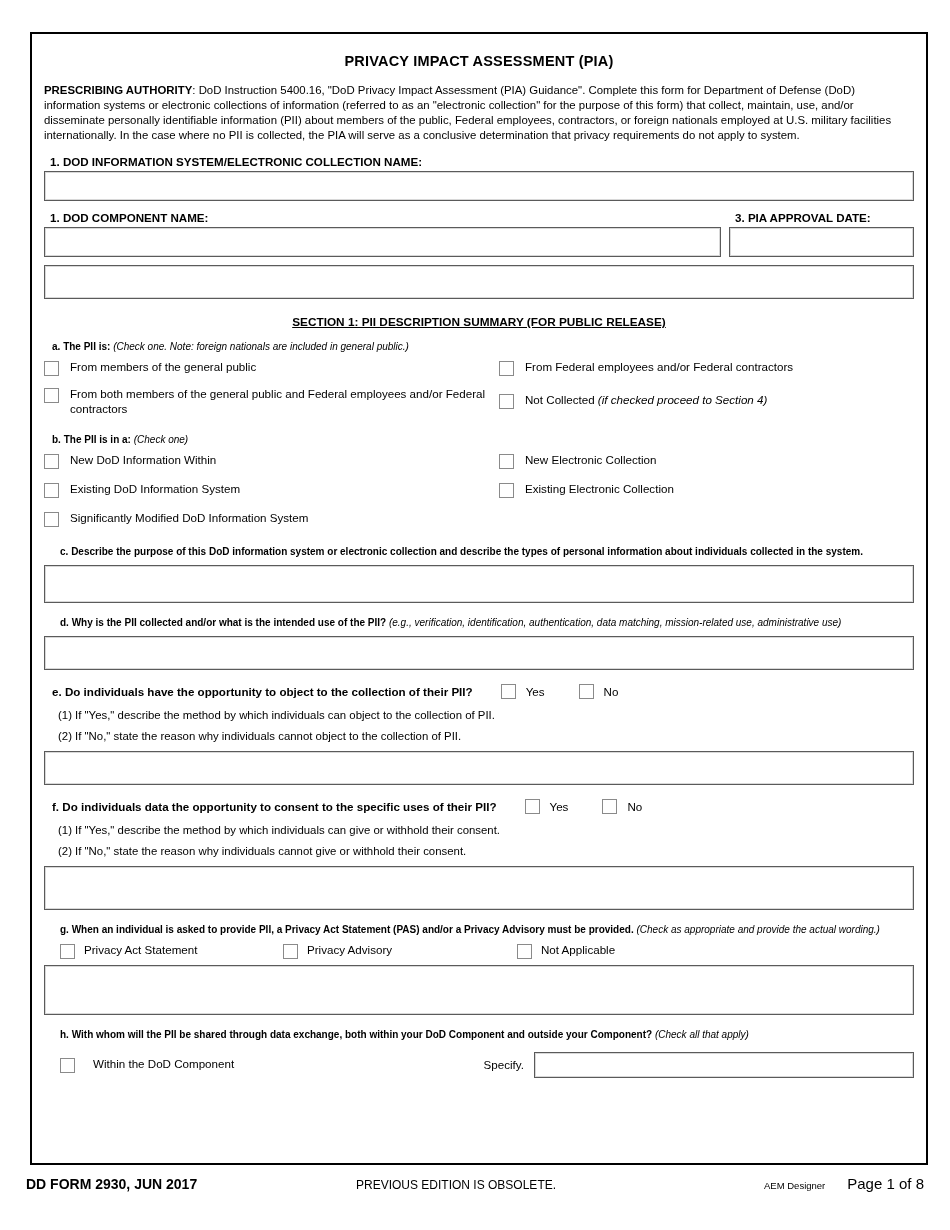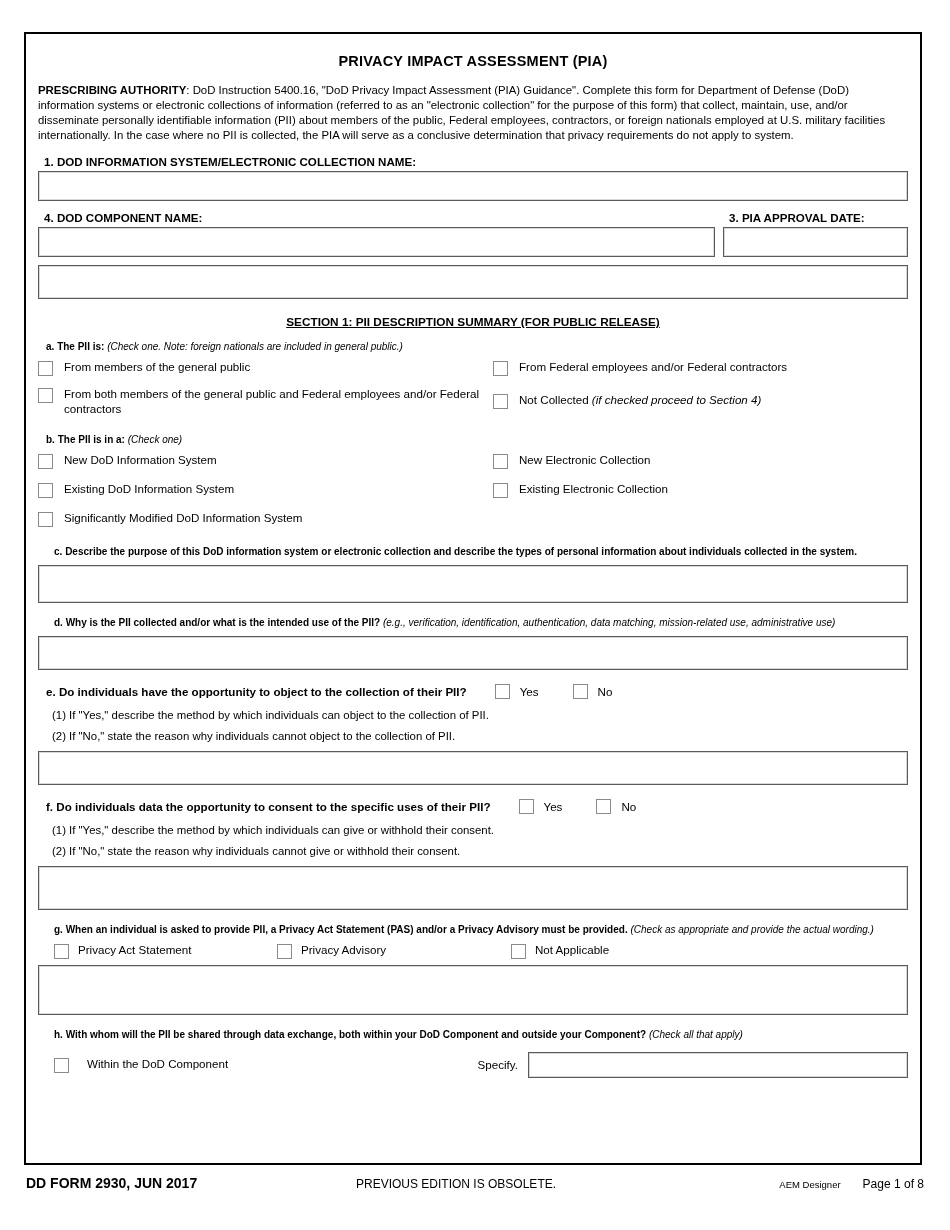--- a/index.html
+++ b/index.html
@@ -11,21 +11,21 @@
   body {
     width: 950px;
     height: 1230px;
     font-family: "Liberation Sans", sans-serif;
     color: #000000;
     position: relative;
     overflow: hidden;
   }
   .page {
     position: absolute;
-    left: 24px;
+    left: 30px;
     top: 32px;
     width: 898px;
     height: 1133px;
     border: 2px solid #000;
     box-sizing: border-box;
     padding: 0;
   }
   .inner {
     padding: 10px 12px 0 12px;
   }
@@ -192,41 +192,41 @@
     text-align: left;
     font-size: 12px;
   }
   .f-aem {
     flex: 0 0 auto;
     font-size: 9.5px;
     margin-right: 22px;
   }
   .f-page {
     flex: 0 0 auto;
-    font-size: 12px;
+    font-size: 15px;
   }
   .mb10 { margin-bottom: 10px; }
   .mb14 { margin-bottom: 14px; }
 </style>
 </head>
 <body>
 
 <div class="page">
   <div class="inner">
 
     <div class="form-title">PRIVACY IMPACT ASSESSMENT (PIA)</div>
 
     <div class="prescribing"><b>PRESCRIBING AUTHORITY</b><span>:  DoD Instruction 5400.16, "DoD Privacy Impact Assessment (PIA) Guidance".  Complete this form for Department of Defense (DoD) information systems or electronic collections of information (referred to as an "electronic collection" for the purpose of this form) that collect, maintain, use, and/or disseminate personally identifiable information (PII) about members of the public, Federal employees, contractors, or foreign nationals employed at U.S. military facilities internationally.  In the case where no PII is collected, the PIA will serve as a conclusive determination that privacy requirements do not apply to system.</span></div>
 
     <div class="field-label">1. DOD INFORMATION SYSTEM/ELECTRONIC COLLECTION NAME:</div>
     <div class="inputbox ib-h30 mb10"></div>
 
     <div class="row row-2-3">
       <div class="col-comp">
-        <div class="field-label">4. DOD COMPONENT NAME:</div>
+        <div class="field-label">1. DOD COMPONENT NAME:</div>
         <div class="inputbox ib-h30"></div>
       </div>
       <div class="col-date">
         <div class="field-label">3. PIA  APPROVAL DATE:</div>
         <div class="inputbox ib-h30"></div>
       </div>
     </div>
 
     <div class="inputbox ib-h34" style="margin-top:8px;"></div>
 
@@ -264,21 +264,21 @@
     <div class="qline q-indent" style="margin-top:6px;">
       <b>b.</b>
       <b>The PII is in a:</b>
       <i>(Check one)</i>
     </div>
 
     <div class="cb-grid">
       <div class="cb-col-left">
         <div class="cb-item">
           <span class="cb"></span>
-          <span class="cb-label">New DoD Information System</span>
+          <span class="cb-label">New DoD Information Within</span>
         </div>
         <div class="cb-item" style="margin-top:13px;">
           <span class="cb"></span>
           <span class="cb-label">Existing DoD Information System</span>
         </div>
         <div class="cb-item" style="margin-top:13px;">
           <span class="cb"></span>
           <span class="cb-label">Significantly Modified DoD Information System</span>
         </div>
       </div>

